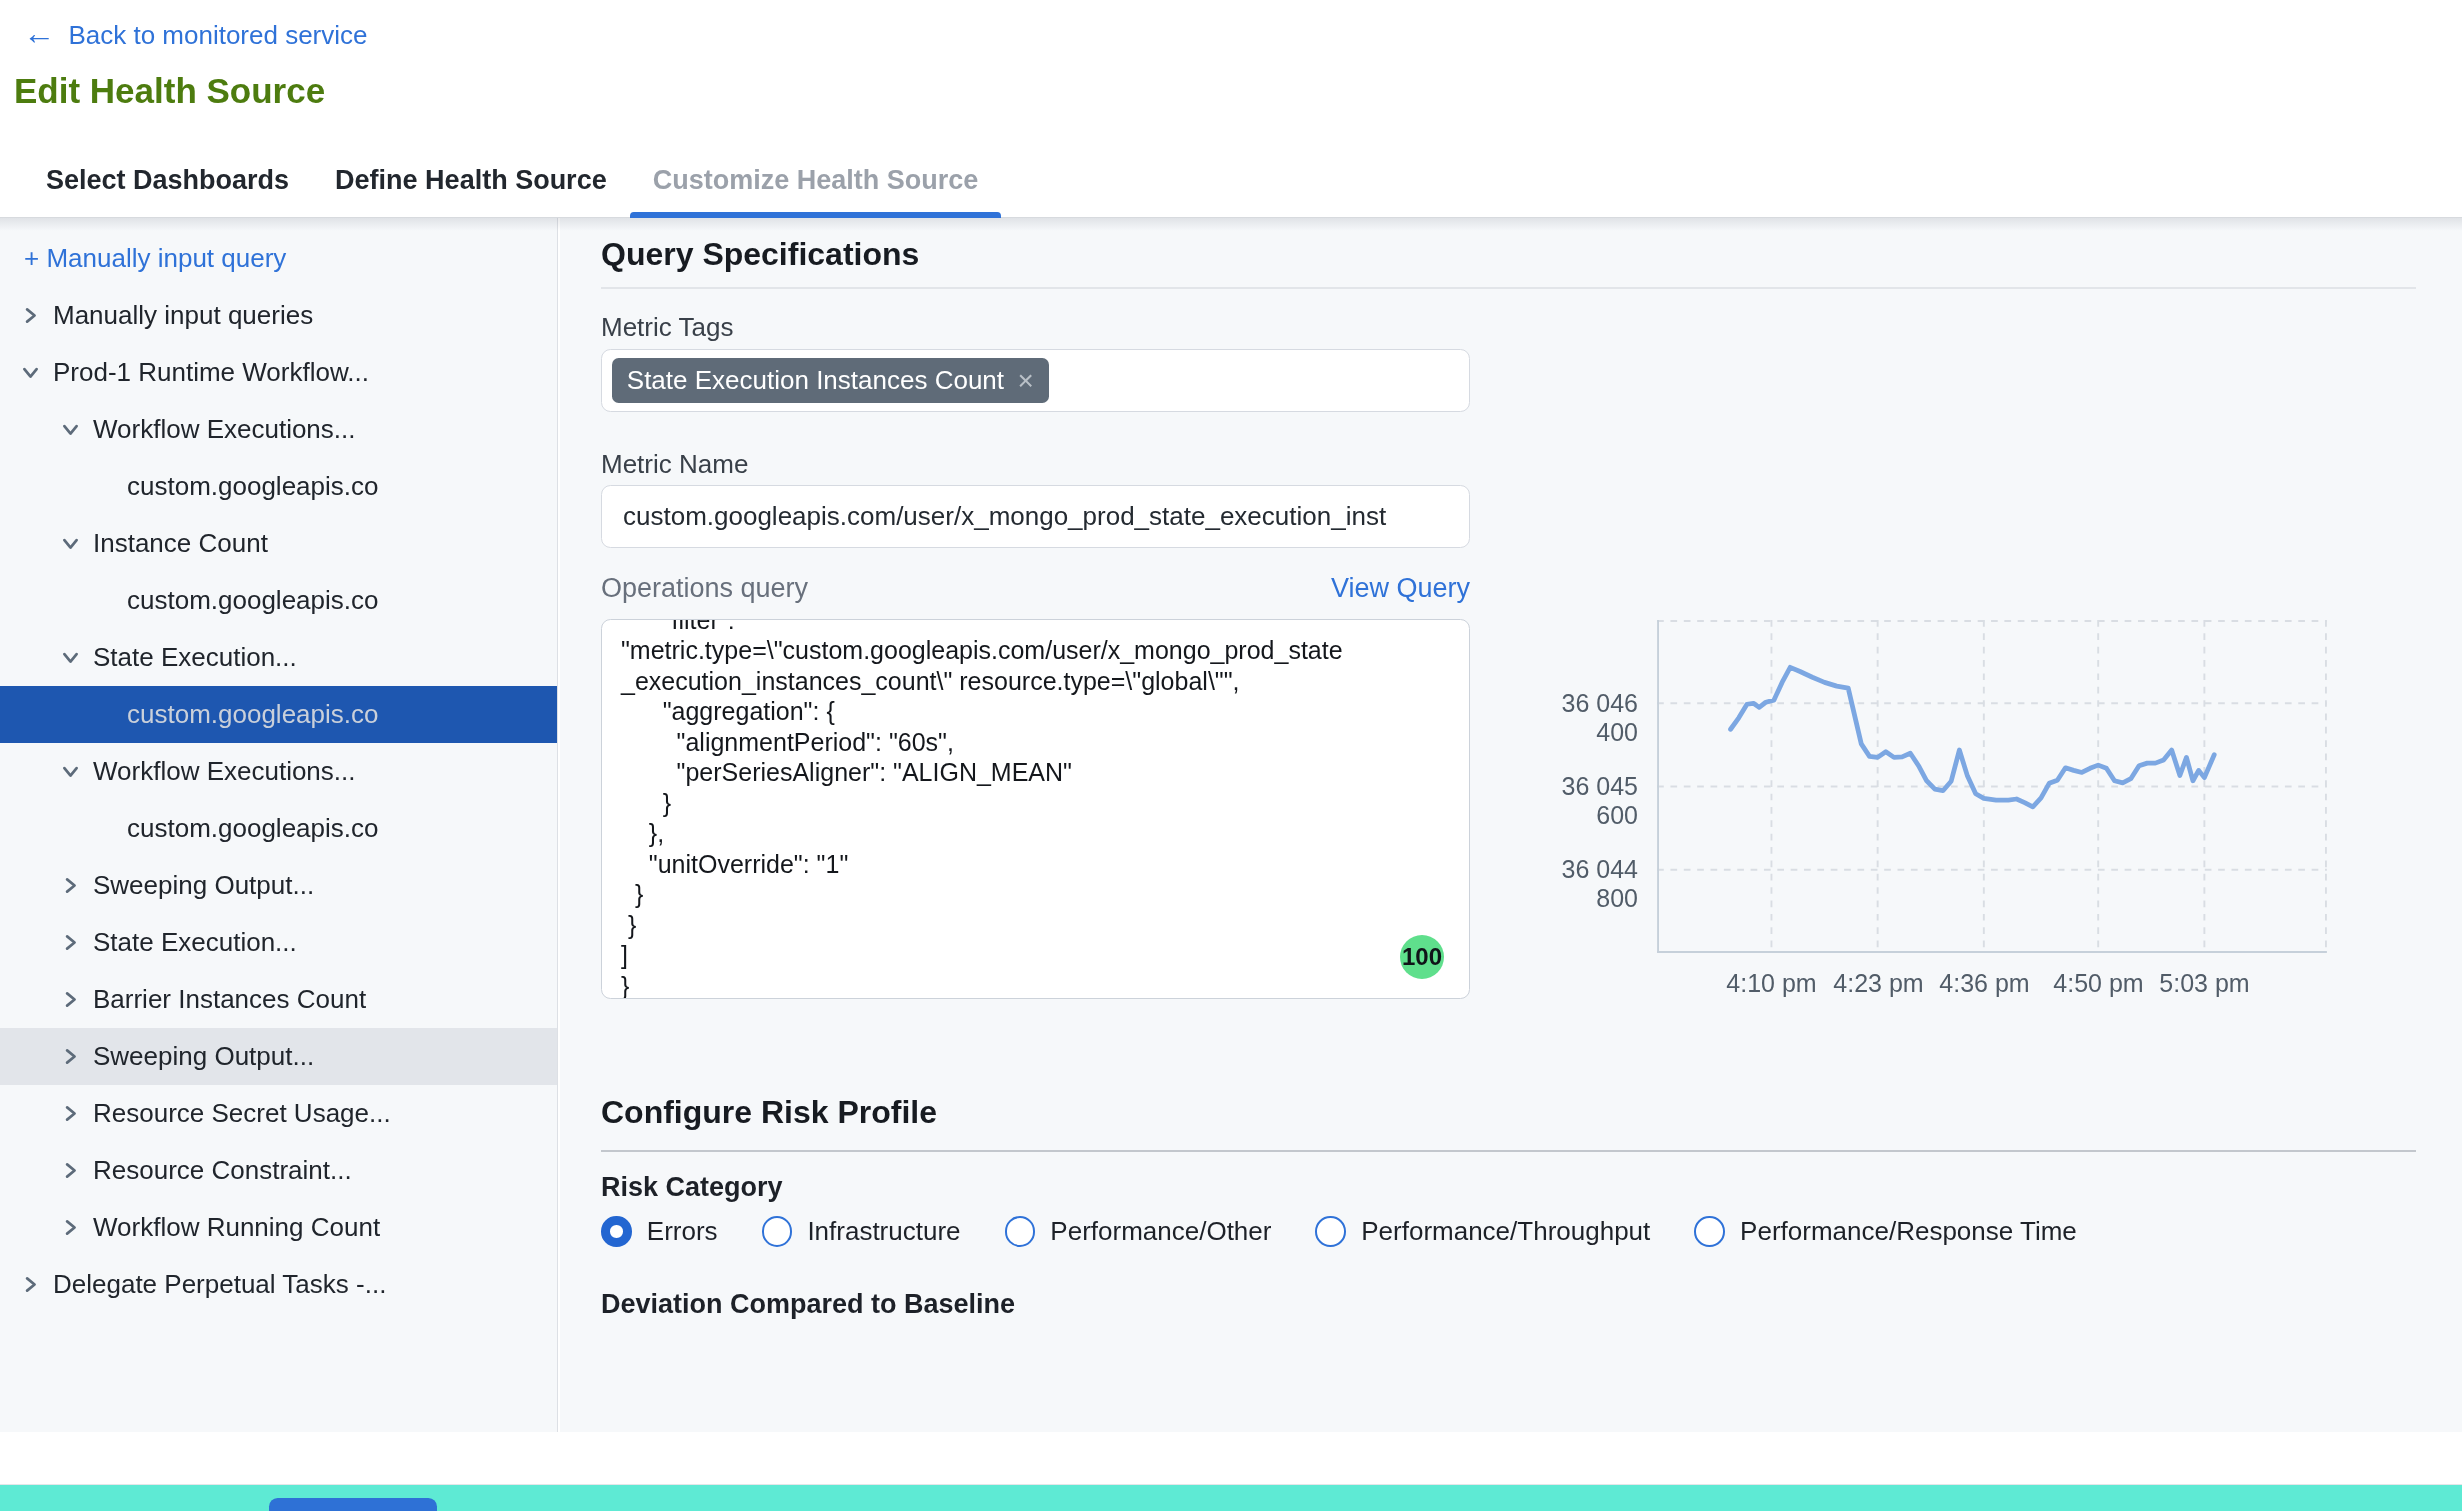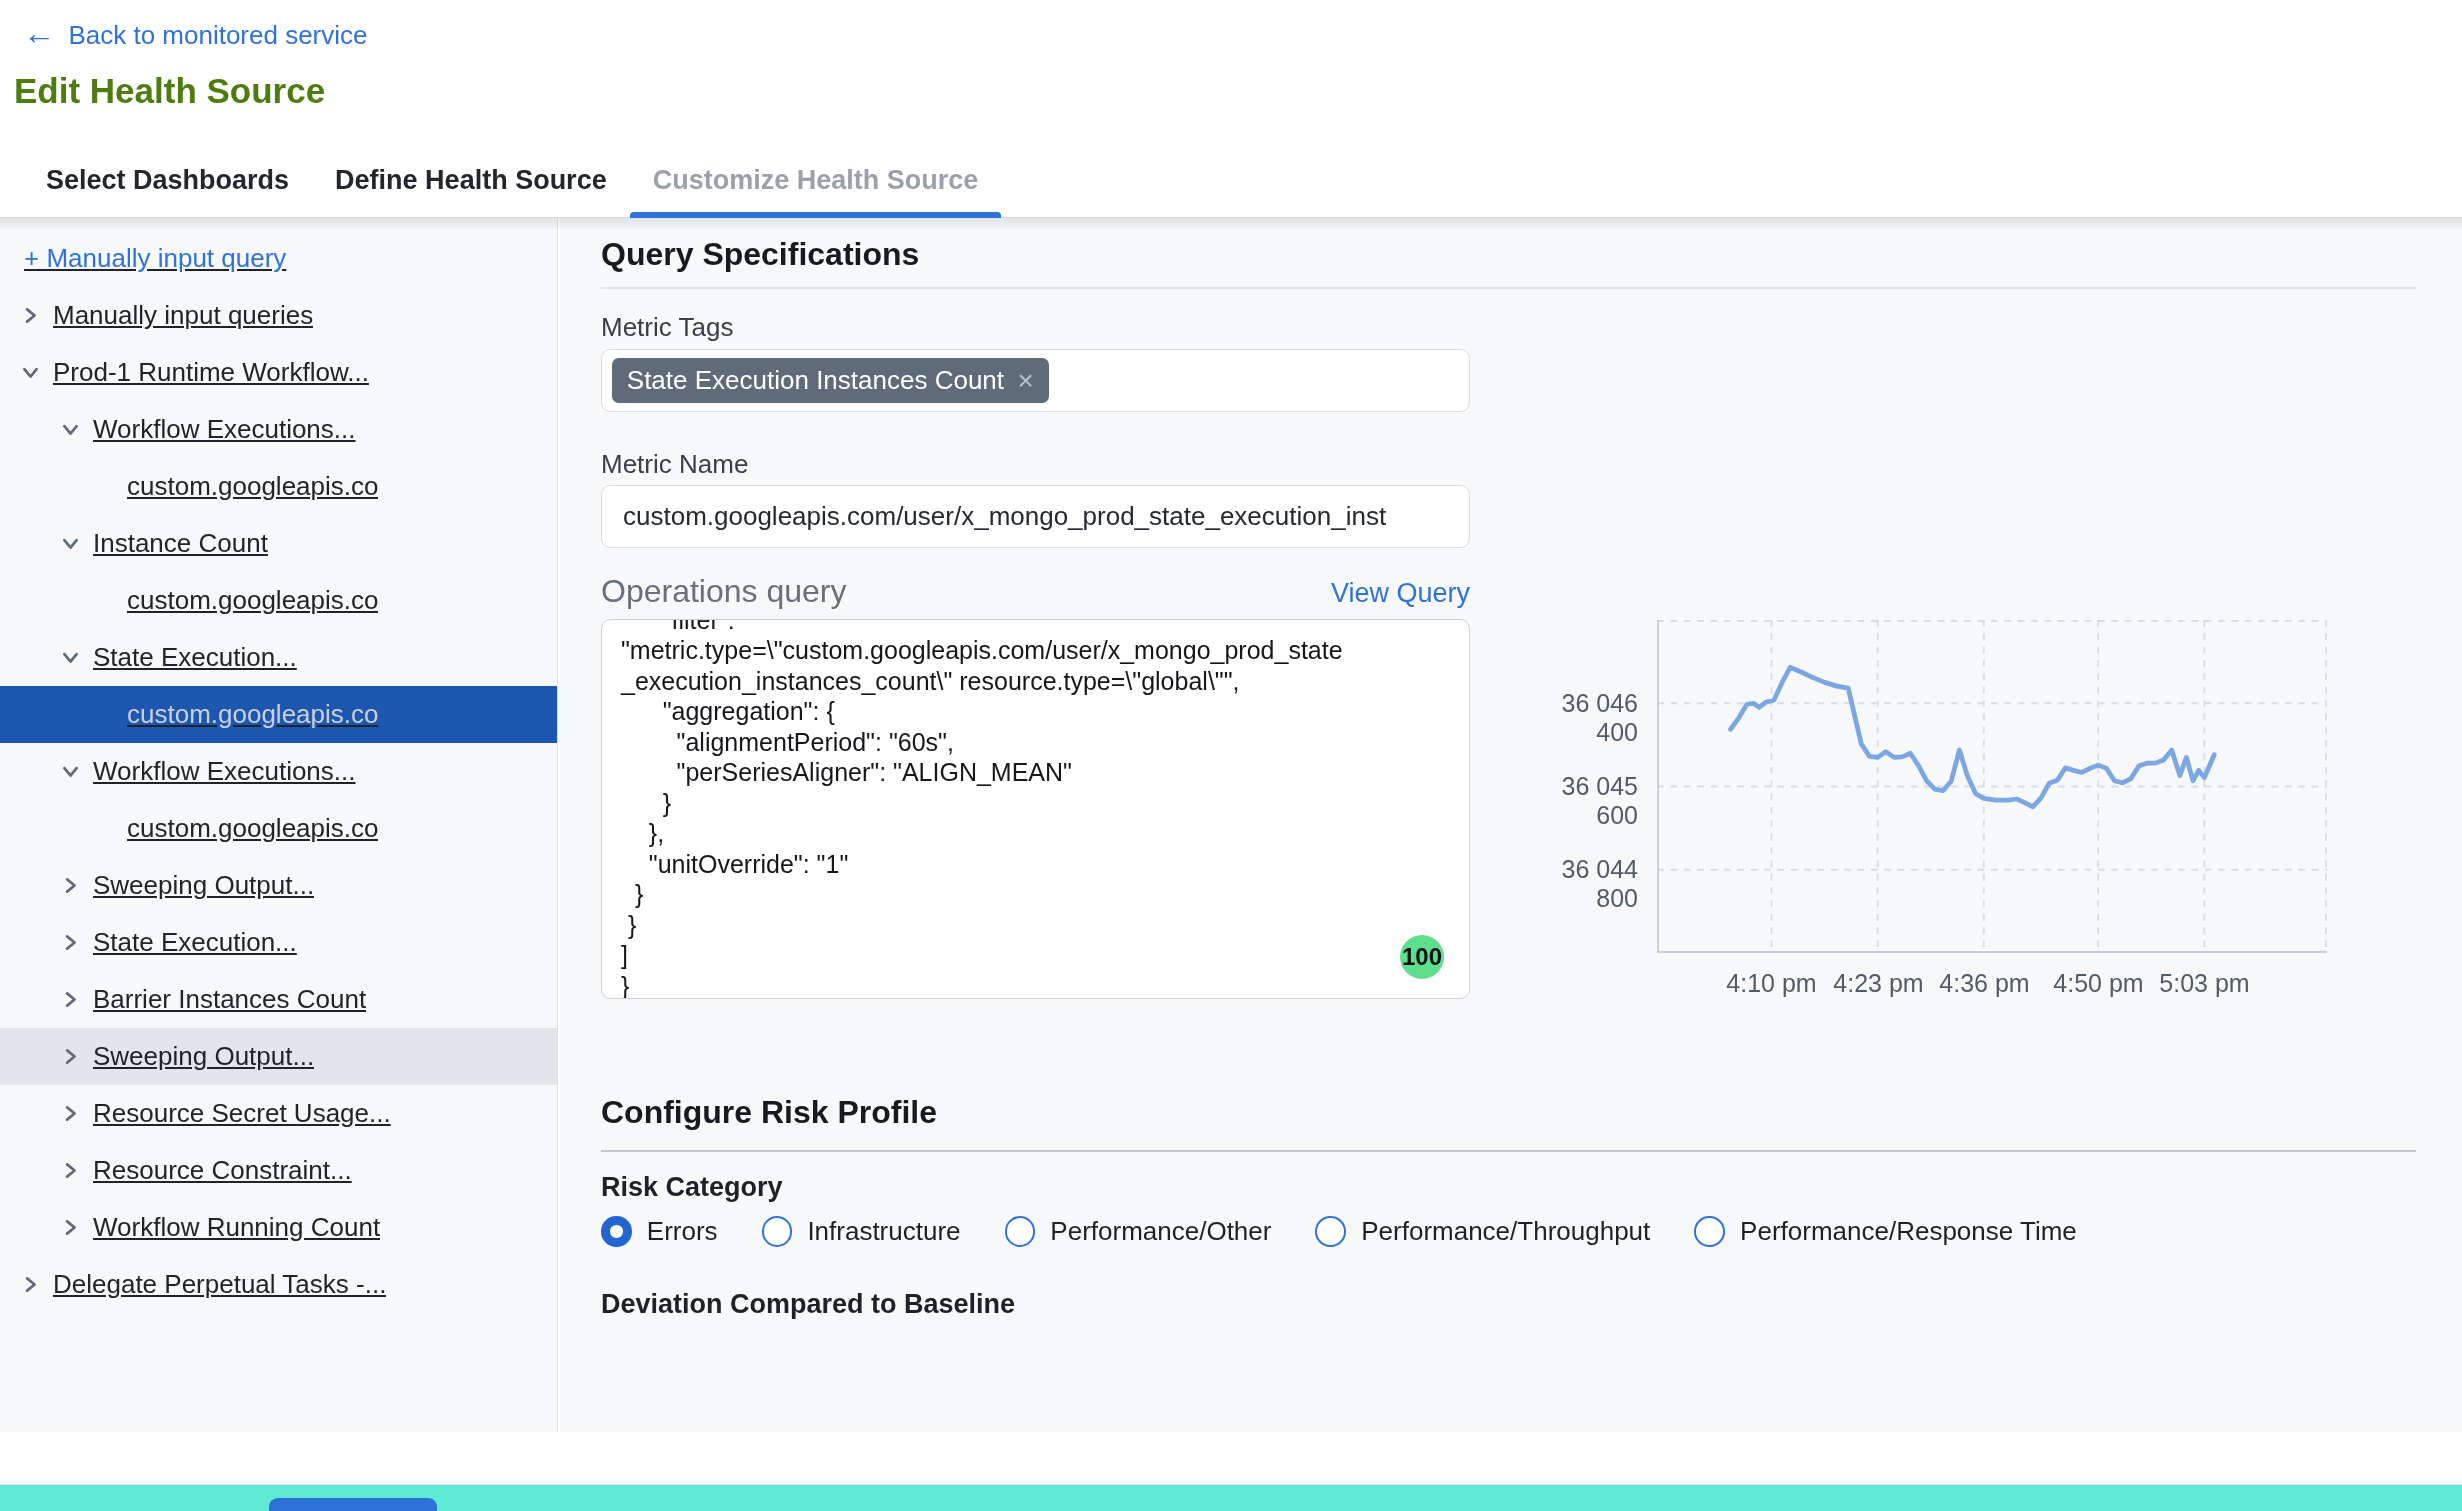--- a/index.html
+++ b/index.html
@@ -18,21 +18,21 @@
   .tab { position:relative; height:100%; display:flex; align-items:center; padding:0 23px;
          font-size:27px; font-weight:600; color:#22272e; cursor:pointer; }
   .tab.active { color:#9ba1aa; }
   .tab.active::after { content:""; position:absolute; left:0; right:0; bottom:-1.9px; height:6.7px;
                        background:#2f72d8; border-radius:3.8px 3.8px 0 0; }
   .under-shadow { position:absolute; left:0; top:218px; width:2462px; height:13.4px;
                   background:linear-gradient(rgba(30,40,60,0.10), rgba(30,40,60,0)); z-index:5; pointer-events:none; }
 
   
   .sidebar { position:absolute; left:0; top:218px; width:558px; height:1214px; background:#f6f8fa;
-             border-right:1.9px solid #dde0e5; overflow:hidden;text-decoration:underline; }
+             border-right:1.9px solid #dde0e5; overflow:hidden; }
   .add-query { padding:25px 0 13.4px 24px; color:#2f72d8; font-size:26px; cursor:pointer; }
   .tree { }
   .tree-row { position:relative; height:57px; display:flex; align-items:center; font-size:26px; color:#20252c; cursor:pointer; }
   .tree-row .chev { position:absolute; width:23px; height:23px; display:flex; align-items:center; justify-content:center; }
   .tree-row .chev svg { display:block; }
   .tree-row.lvl0 .chev { left:19px; }   .tree-row.lvl0 .lbl { margin-left:53px; }
   .tree-row.lvl1 .chev { left:59px; }   .tree-row.lvl1 .lbl { margin-left:93px; }
   .tree-row.lvl2 .lbl { margin-left:127px; }
   .tree-row .lbl { white-space:nowrap; overflow:hidden; max-width:420px; }
   .tree-row.selected { background:#1e57b0; color:#cad0da; }
@@ -46,21 +46,21 @@
   .hr.dark { background:#c3c7cd; }
   .field-label { font-size:26px; font-weight:500; color:#394049; }
   .tags-box { width:869px; height:63px; background:#ffffff; border:1.9px solid #d6dae1; border-radius:9.5px;
               display:flex; align-items:center; padding:0 9.5px; }
   .chip { display:flex; align-items:center; gap:13.4px; background:#5f6b78; color:#ffffff; font-size:26px;
           border-radius:6.7px; padding:6.7px 15.3px; }
   .chip-x { color:#b9c0c7; font-size:28px; cursor:pointer; line-height:1; }
   .text-input { width:869px; height:63px; background:#ffffff; border:1.9px solid #d6dae1; border-radius:9.5px;
                 font-size:26px; color:#242a31; padding:0 21px; display:flex; align-items:center; white-space:nowrap; overflow:hidden; }
   .ops-row { width:869px; display:flex; justify-content:space-between; align-items:baseline; }
-  .ops-label { font-size:32px; color:#68707c; }
+  .ops-label { font-size:27px; color:#68707c; }
   .view-query { font-size:27px; color:#2f72d8; cursor:pointer; }
   .query-box { position:relative; width:869px; height:380px; background:#ffffff; border:1.9px solid #ccd2da;
                border-radius:9.5px; overflow:hidden; }
   .query-code { font-family:"Liberation Sans","DejaVu Sans",sans-serif; font-size:25px; line-height:30.5px;
                 color:#14171c; white-space:pre-wrap; margin:-15.3px 0 0 0; padding:0 13.4px 0 19px; }
   .query-badge { position:absolute; right:25px; bottom:19px; width:44px; height:44px; border-radius:50%;
                  background:#5fdf8c; display:flex; align-items:center; justify-content:center;
                  font-size:24px; font-weight:700; color:#101318; }
 
   

